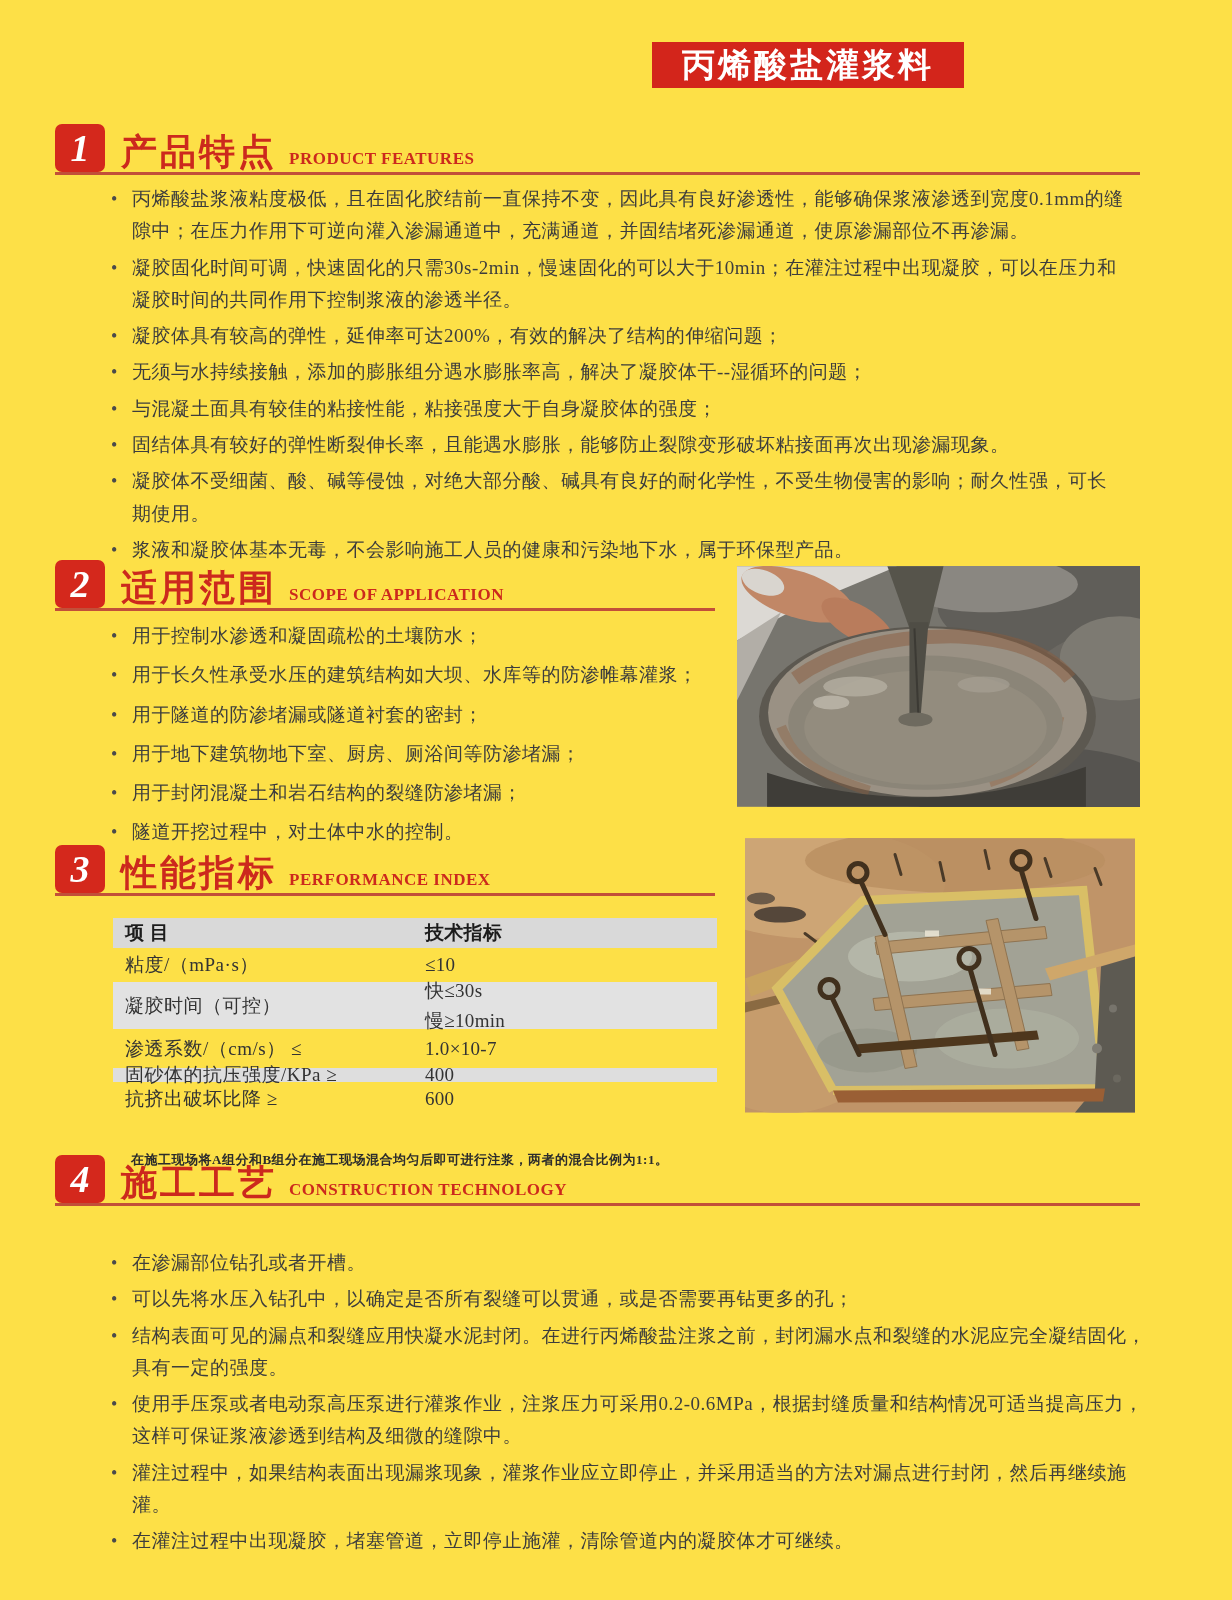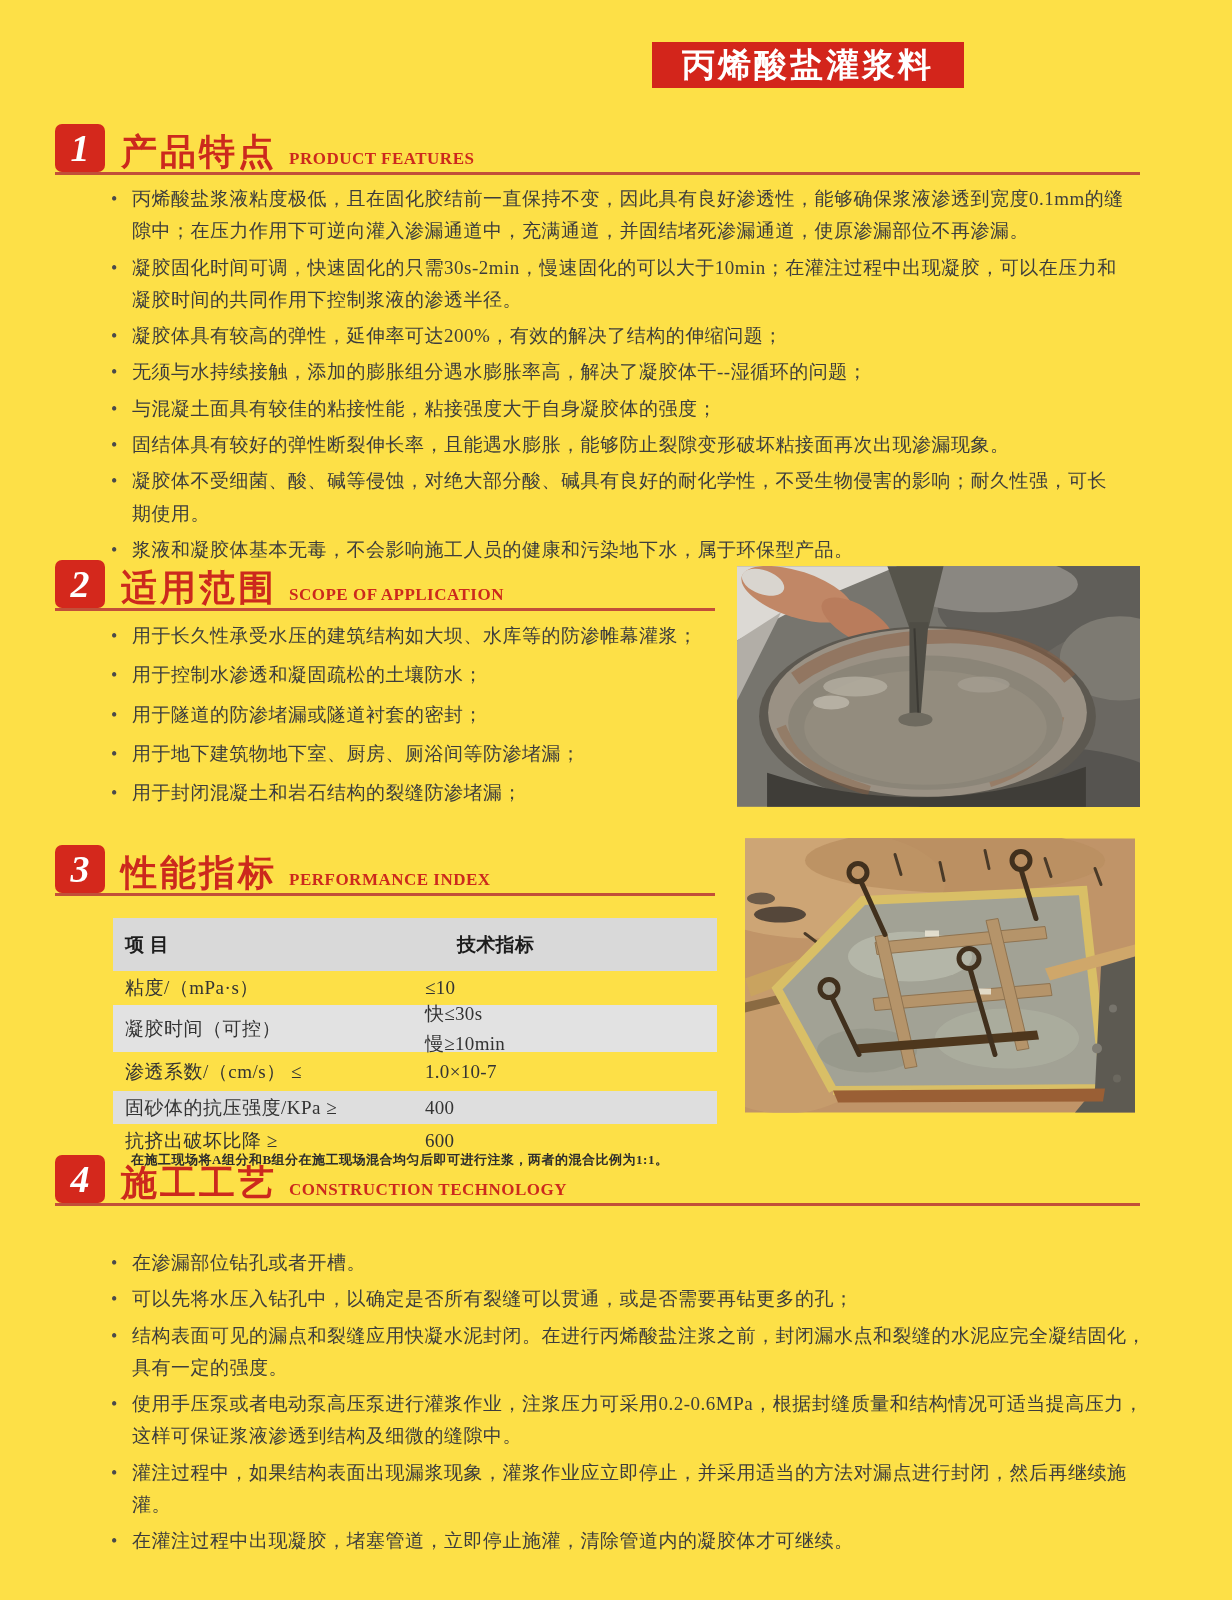--- a/index.html
+++ b/index.html
@@ -51,26 +51,26 @@
   #construction-list{left:105px;top:1247px;width:1045px;}
   .intro-line{
     position:absolute;left:131px;top:1151px;width:1000px;
     font-size:13px;font-weight:bold;color:#2c2c2c;letter-spacing:.5px;
   }
   
   .spec-table{position:absolute;left:113px;top:918px;width:604px;font-size:19px;color:#333;}
   .t-row{display:flex;align-items:center;}
   .t-row .c1{width:300px;padding-left:12px;letter-spacing:.5px;}
   .t-row .c2{flex:1;letter-spacing:.3px;}
-  .t-head{height:53px;background:#d9d9d9;font-weight:bold;color:#1c1c1c;gap:32px;}
+  .t-head{height:30px;background:#d9d9d9;font-weight:bold;color:#1c1c1c;}
   .t-r1{height:34px;}
   .t-r2{height:47px;background:#e2e2e2;}
   .t-r2 .c2 span{display:block;line-height:1.55;}
   .t-r3{height:39px;}
-  .t-r4{height:33px;background:#dedede;}
+  .t-r4{height:14px;background:#dedede;}
   .t-r5{height:33px;}
   
   .photo{position:absolute;display:block;}
   #mixing-photo{left:737px;top:566px;width:403px;height:241px;}
   #formwork-photo{left:745px;top:838px;width:390px;height:275px;}
 </style>
 </head>
 <body>
 
 <div class="page">
@@ -92,25 +92,26 @@
     <li>凝胶体不受细菌、酸、碱等侵蚀，对绝大部分酸、碱具有良好的耐化学性，不受生物侵害的影响；耐久性强，可长期使用。</li>
     <li>浆液和凝胶体基本无毒，不会影响施工人员的健康和污染地下水，属于环保型产品。</li>
   </ul>
 
   <div class="sec-header narrow" style="top:558px;">
     <div class="num-box">2</div>
     <div class="zh-title">适用范围</div>
     <div class="en-title">SCOPE OF APPLICATION</div>
   </div>
   <ul class="bullets spread" id="scope-list">
+    <li>用于控制水渗透和凝固疏松的土壤防水；</li>
     <li>用于长久性承受水压的建筑结构如大坝、水库等的防渗帷幕灌浆；</li>
-    <li>用于控制水渗透和凝固疏松的土壤防水；</li>
     <li>用于隧道的防渗堵漏或隧道衬套的密封；</li>
     <li>用于地下建筑物地下室、厨房、厕浴间等防渗堵漏；</li>
     <li>用于封闭混凝土和岩石结构的裂缝防渗堵漏；</li>
+    <li>隧道开挖过程中，对土体中水的控制。</li>
   </ul>
 
   <svg class="photo" id="mixing-photo" viewBox="0 0 402 240">
     <rect width="402" height="240" fill="#77756e"></rect>
     <ellipse cx="330" cy="40" rx="130" ry="55" fill="#605e59"></ellipse>
     <ellipse cx="372" cy="150" rx="95" ry="85" fill="#6b6862"></ellipse>
     <ellipse cx="300" cy="222" rx="130" ry="42" fill="#565450"></ellipse>
     <ellipse cx="250" cy="18" rx="90" ry="28" fill="#8a8781"></ellipse>
     <ellipse cx="382" cy="92" rx="60" ry="42" fill="#7d7a72"></ellipse>
     <polygon points="0,0 160,0 60,42 0,74" fill="#dcd9d4"></polygon>

